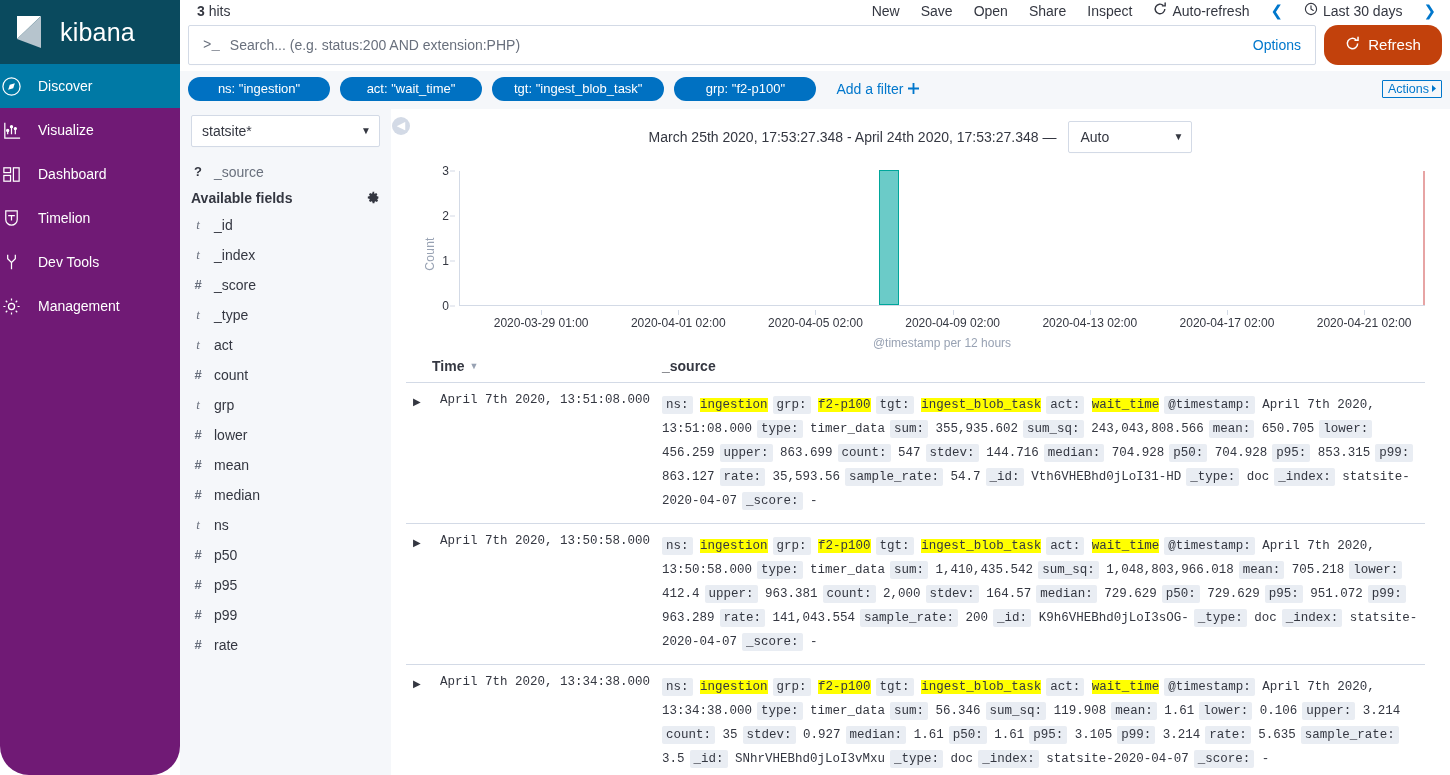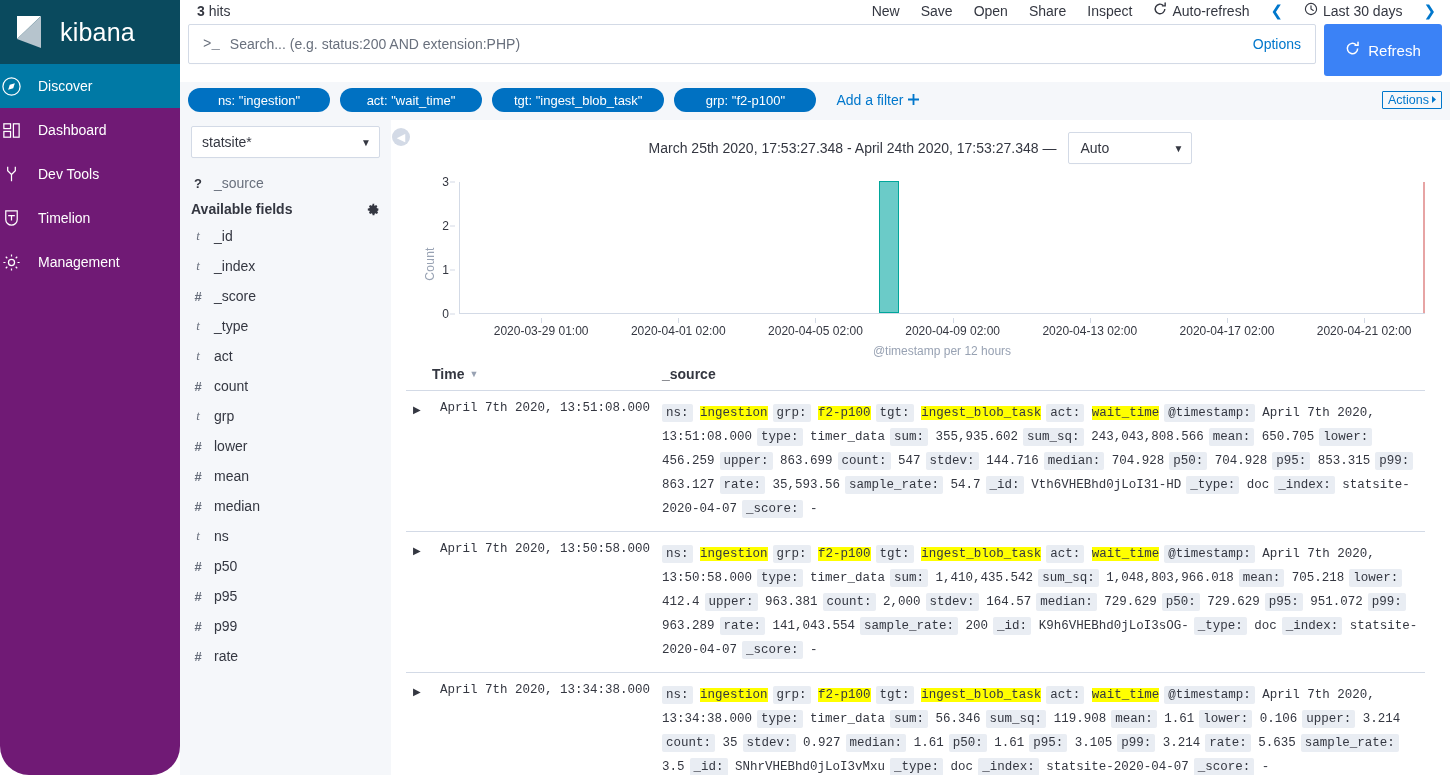--- a/index.html
+++ b/index.html
@@ -62,22 +62,22 @@
   }
   .prompticon { color:#69707d; font-family:"Liberation Mono", monospace; font-size:14px; margin-right:10px; }
   .searchinput {
     flex: 1 1 auto; border: none; outline: none; font-size: 14px;
     font-family: "Liberation Sans", sans-serif; color: #4c1d95; background: transparent;
     min-width: 0;
   }
   .searchinput::placeholder { color: #69707d; }
   .optionslink { color:#0077cc; font-size:14px; padding: 0 14px; cursor:pointer; white-space:nowrap; }
   .refreshbtn {
-    background: #3b82f6; color: #fff; border: none; border-radius: 3px;
-    min-width: 118px; height: 52px; margin-left: 8px;
+    background: #c2410c; color: #fff; border: none; border-radius: 14px;
+    min-width: 118px; height: 40px; margin-left: 8px;
     font-size: 15px; font-family: "Liberation Sans", sans-serif;
     display: flex; align-items: center; justify-content: center; gap: 8px;
     cursor: pointer;
   }
 
   
   .filterbar {
     display: flex; align-items: center; gap: 10px;
     padding: 6px 8px 8px 8px; background: #f5f7fa;
   }
@@ -216,49 +216,61 @@
     <div class="navitem active">
       <span class="navicon">
         <svg width="21" height="21" viewBox="0 0 22 22" fill="none" stroke="#fff" stroke-width="1.3">
           <circle cx="11" cy="11" r="9"></circle>
             <path d="M14.5 7.5 9.2 9.2 7.5 14.5 12.8 12.8 Z" fill="#fff" stroke="none"></path>
         </svg>
       </span>
       <span>Discover</span>
     </div>
 
+    <div class="navitem">
+      <span class="navicon">
+        <svg width="21" height="21" viewBox="0 0 22 22" fill="none" stroke="#fff" stroke-width="1.3">
+          <path d="M4 3v16h16"></path>
+            <path d="M7 15v-4M11 15V7M15 15v-6"></path>
+            <circle cx="7" cy="11" r="1.1" fill="#fff"></circle>
+            <circle cx="11" cy="7" r="1.1" fill="#fff"></circle>
+            <circle cx="15" cy="9" r="1.1" fill="#fff"></circle>
+        </svg>
+      </span>
+      <span>Visualize</span>
+    </div>
 
     <div class="navitem">
       <span class="navicon">
         <svg width="21" height="21" viewBox="0 0 22 22" fill="none" stroke="#fff" stroke-width="1.3">
           <rect x="3" y="4" width="7" height="5"></rect>
             <rect x="3" y="12" width="7" height="6"></rect>
             <rect x="13" y="4" width="6" height="14"></rect>
         </svg>
       </span>
       <span>Dashboard</span>
     </div>
 
     <div class="navitem">
       <span class="navicon">
         <svg width="21" height="21" viewBox="0 0 22 22" fill="none" stroke="#fff" stroke-width="1.3">
-          <path d="M7 3v4l4 4v7M15 3v4l-4 4"></path>
-        </svg>
-      </span>
-      <span>Dev Tools</span>
+          <path d="M5 3h12v9a6 6 0 0 1-6 6 6 6 0 0 1-6-6z"></path>
+            <path d="M7.5 8h7M11 8v5"></path>
+        </svg>
+      </span>
+      <span>Timelion</span>
     </div>
 
     <div class="navitem">
       <span class="navicon">
         <svg width="21" height="21" viewBox="0 0 22 22" fill="none" stroke="#fff" stroke-width="1.3">
-          <path d="M5 3h12v9a6 6 0 0 1-6 6 6 6 0 0 1-6-6z"></path>
-            <path d="M7.5 8h7M11 8v5"></path>
-        </svg>
-      </span>
-      <span>Timelion</span>
+          <path d="M7 3v4l4 4v7M15 3v4l-4 4"></path>
+        </svg>
+      </span>
+      <span>Dev Tools</span>
     </div>
 
     <div class="navitem">
       <span class="navicon">
         <svg width="21" height="21" viewBox="0 0 22 22" fill="none" stroke="#fff" stroke-width="1.3">
           <circle cx="11" cy="11" r="3.2"></circle>
           <path d="M11 2.5v2.2M11 17.3v2.2M2.5 11h2.2M17.3 11h2.2M5 5l1.6 1.6M15.4 15.4 17 17M17 5l-1.6 1.6M6.6 15.4 5 17"></path>
         </svg>
       </span>
       <span>Management</span>

